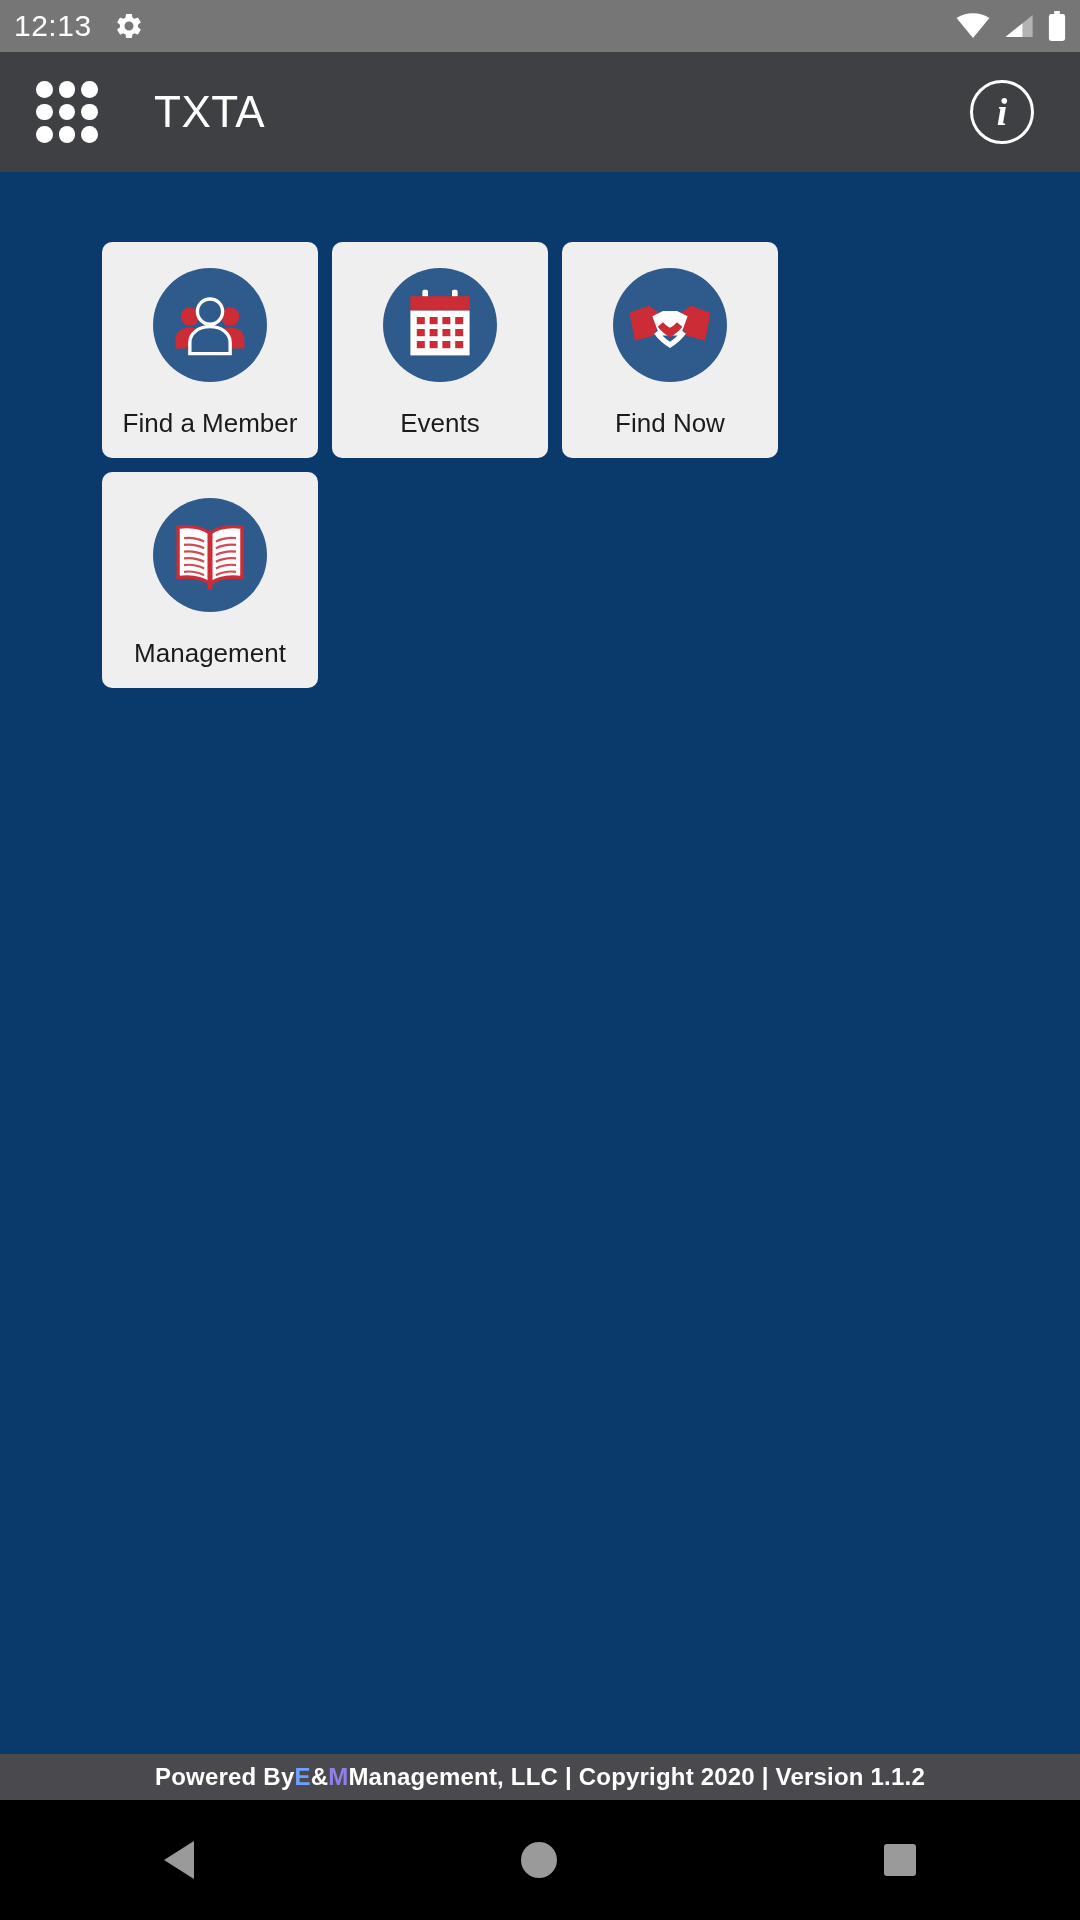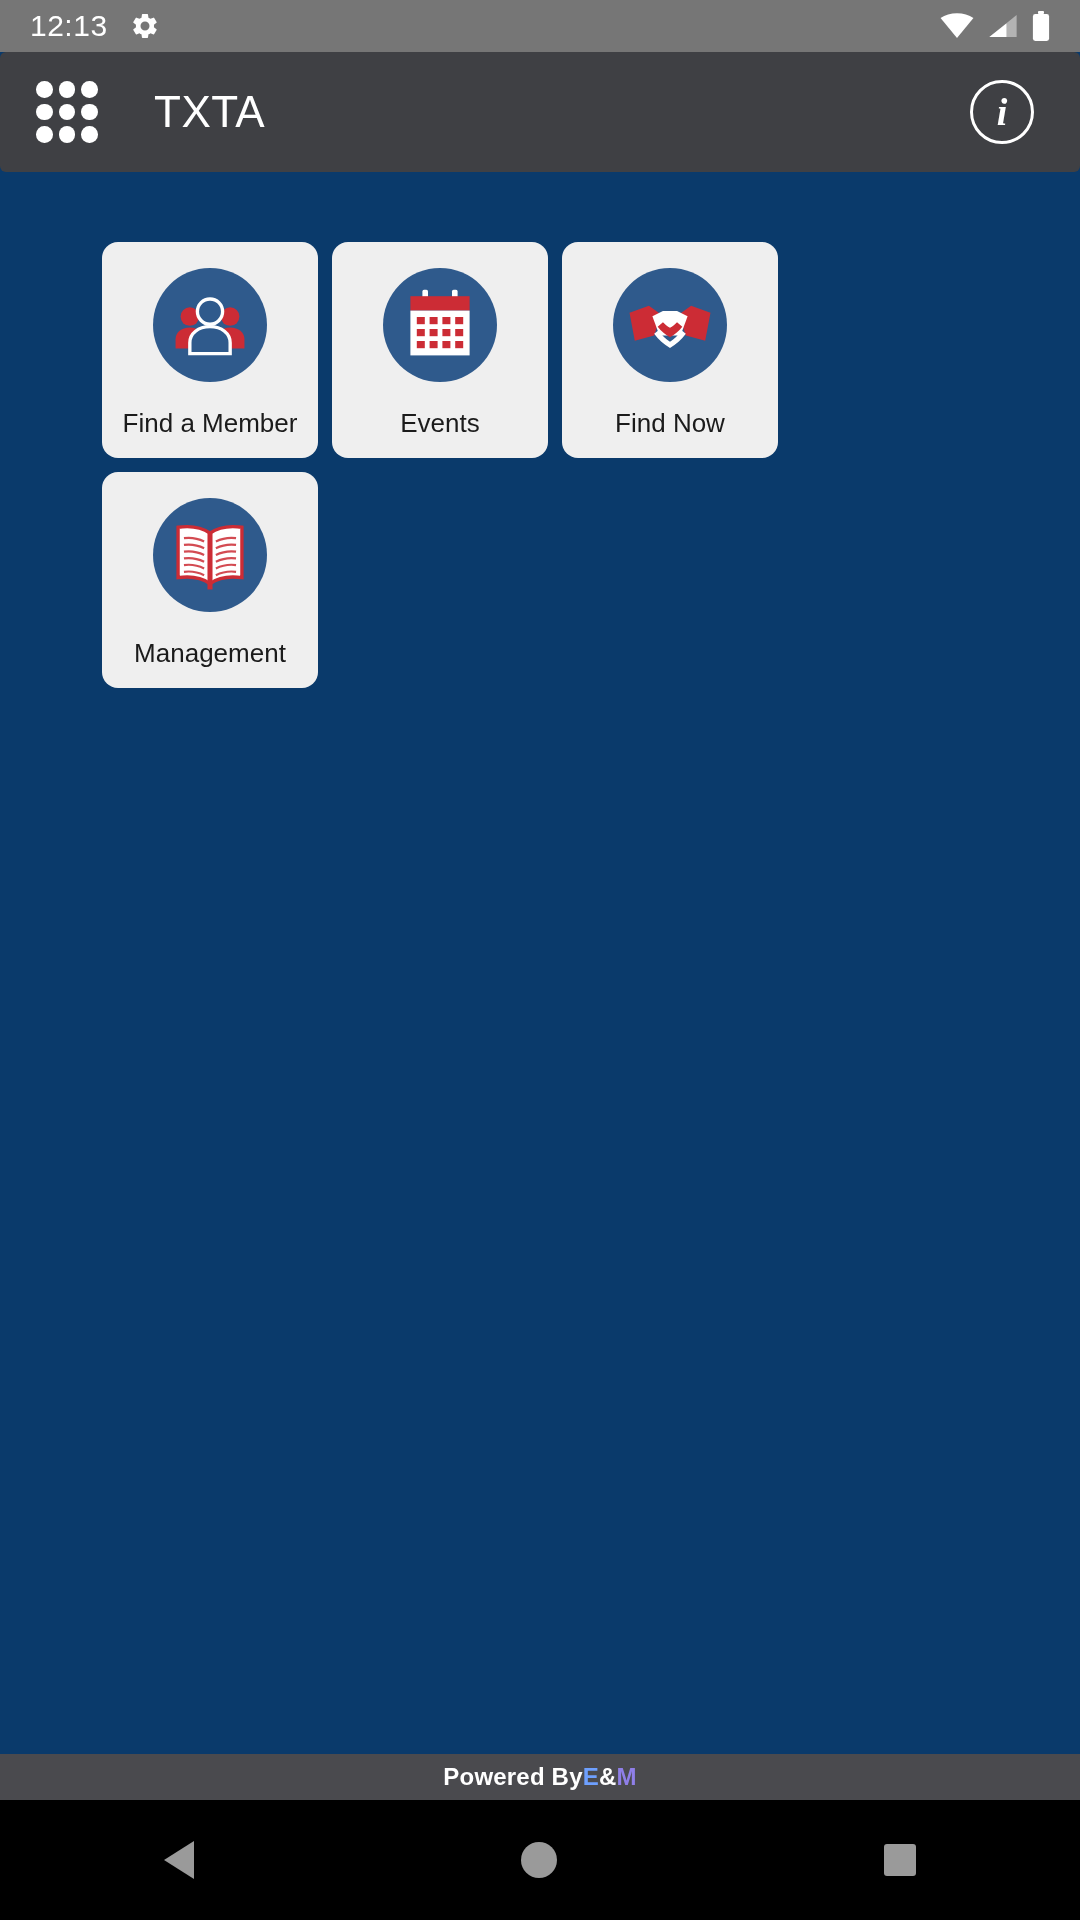--- a/index.html
+++ b/index.html
@@ -9,35 +9,34 @@
     background:#0a3a6b;
     overflow:hidden;
     position:relative;
   }
 
   
   .status-bar{
     height:52px; width:100%;
     background:#767676;
     display:flex; align-items:center;
-    padding:0 30px;
+    padding:0 14px;
     color:#ffffff;
   }
   .status-left{ display:flex; align-items:center; gap:22px; }
   .status-time{ font-size:30px; letter-spacing:0.5px; font-weight:400; }
   .status-right{ margin-left:auto; display:flex; align-items:center; gap:14px; }
   .gear-icon svg, .status-right svg{ display:block; }
 
   
   .app-bar{
     height:120px; width:100%;
     background:#3f4044;
     display:flex; align-items:center;
     padding:0 30px;
-    border-radius:6px;
   }
   .grid-menu{
     width:62px; height:62px;
     display:grid;
     grid-template-columns:repeat(3,1fr);
     grid-template-rows:repeat(3,1fr);
     gap:6px;
     margin-left:6px;
     cursor:pointer;
   }
@@ -77,21 +76,21 @@
     padding:70px 0 0 0;
   }
   .tile-grid{
     display:grid;
     grid-template-columns:repeat(3, 216px);
     gap:14px;
     padding-left:102px;
   }
   .tile{
     background:#efefef;
-    border-radius:16px;
+    border-radius:10px;
     height:216px;
     display:flex;
     flex-direction:column;
     align-items:center;
     justify-content:flex-start;
     padding-top:26px;
     cursor:pointer;
   }
   .tile-icon{
     width:114px; height:114px;
@@ -292,19 +291,20 @@
 
 
   </div>
 </div>
 
 <div class="footer">
   <span>Powered By </span>
     <span class="em-e">E</span>
     <span class="em-amp">&amp;</span>
     <span class="em-m">M</span>
+    <span> Management, LLC | Copyright 2020 | Version 1.1.2</span>
 </div>
 
 <div class="nav-bar">
   <div class="nav-back"></div>
   <div class="nav-home"></div>
   <div class="nav-recent"></div>
 </div>
 
 </body></html>

